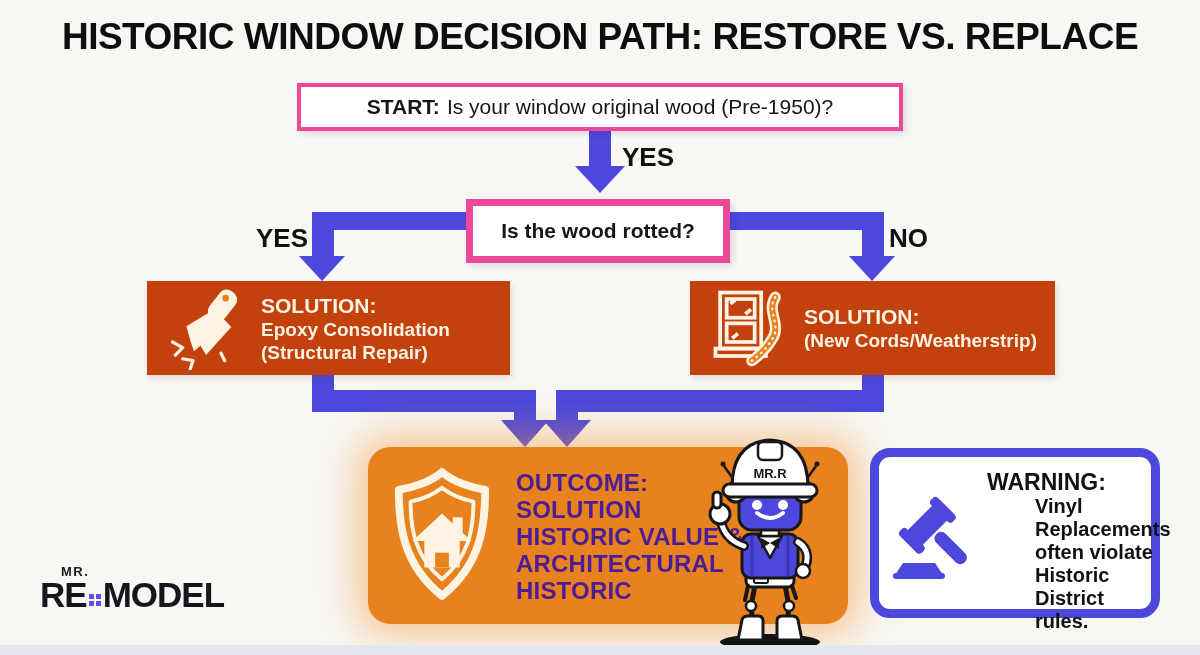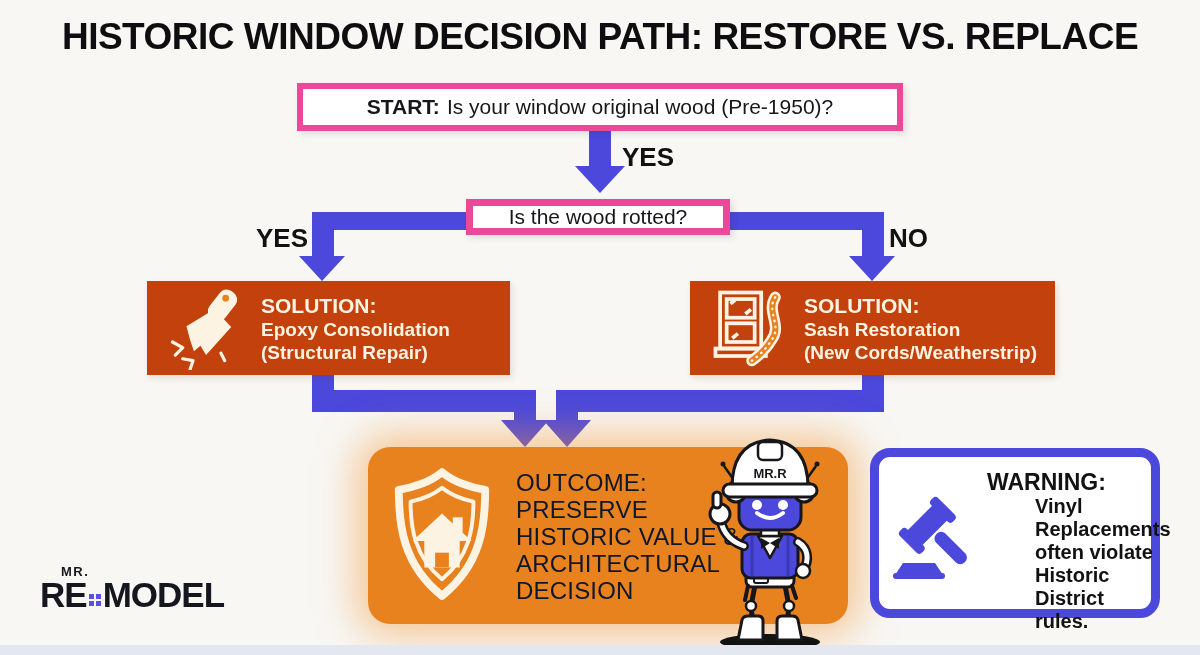--- a/index.html
+++ b/index.html
@@ -9,28 +9,28 @@
     -webkit-font-smoothing:antialiased;
   }
   .abs{position:absolute;}
   
   .title{
     left:0;top:16px;width:100%;text-align:center;
     font-size:37px;font-weight:900;letter-spacing:-.5px;color:#0E0E10;
   }
   
   .qbox{
-    background:#FFFFFF;border:6px solid #ec4899;box-sizing:border-box;
+    background:#FFFFFF;border:4px solid #ec4899;box-sizing:border-box;
     display:flex;align-items:center;justify-content:center;
     color:#16161B;box-shadow:3px 3px 6px rgba(30,30,60,.12);
   }
   .start-box{left:297px;top:83px;width:606px;height:48px;font-size:21px;}
   .start-box b{font-weight:800;margin-right:7px;}
   .start-box span{font-weight:500;}
-  .decision-box{left:466px;top:199px;width:264px;height:36px;border-width:7px;font-size:21px;font-weight:400;}
+  .decision-box{left:466px;top:199px;width:264px;height:64px;border-width:7px;font-size:21px;font-weight:700;}
   
   .branch-label{font-size:26px;font-weight:900;color:#111;}
   .lbl-yes-top{left:622px;top:142px;}
   .lbl-yes-left{left:256px;top:223px;}
   .lbl-no-right{left:889px;top:223px;}
   
   .solution{
     background:#c2410c;color:#FDF3E2;display:flex;align-items:center;
     box-sizing:border-box;padding:0 10px 0 16px;
     box-shadow:2px 3px 6px rgba(120,60,0,.15);
@@ -39,21 +39,21 @@
   .solution-right{left:690px;top:281px;width:365px;height:94px;}
   .sol-icon{width:88px;height:84px;flex:0 0 88px;margin-right:10px;}
   .sol-text .h{font-size:21px;font-weight:800;line-height:25px;}
   .sol-text .l{font-size:19px;font-weight:700;line-height:23px;}
   
   .outcome{
     left:368px;top:447px;width:480px;height:177px;background:#E8821E;
     border-radius:22px;box-shadow:0 0 38px 12px rgba(243,152,56,.5);
   }
   .outcome-icon{left:20px;top:17px;width:108px;height:142px;}
-  .outcome-text{left:148px;top:22px;color:#0f172a;font-size:24px;font-weight:400;line-height:27px;letter-spacing:.2px;}
+  .outcome-text{left:148px;top:22px;color:#4c1d95;font-size:24px;font-weight:700;line-height:27px;letter-spacing:.2px;}
   
   .warning{
     left:870px;top:448px;width:290px;height:170px;background:#fff;
     border:9px solid #4B48DB;border-radius:20px;box-sizing:border-box;
   }
   .warning-icon{left:8px;top:26px;width:100px;height:108px;}
   .warning-text{left:108px;top:12px;color:#121212;}
   .warning-text .h{font-size:23px;font-weight:900;line-height:26px;}
   .warning-text .l{font-size:20px;font-weight:800;line-height:23px;margin-left:48px;}
   
@@ -137,39 +137,38 @@
         <rect x="20" y="40" width="30" height="20"></rect>
         <rect x="8" y="67" width="54" height="8"></rect>
         <path d="M24,19 l5,-4 M40,30 l6,-5 M26,56 l6,-5"></path>
       </g>
       <path d="M72,12 C62,28 80,42 68,58 C62,68 54,75 47,80" stroke="#FDF3E2" stroke-width="12" fill="none" stroke-linecap="round"></path>
       <path d="M72,12 C62,28 80,42 68,58 C62,68 54,75 47,80" stroke="#E8821E" stroke-width="6.5" fill="none" stroke-linecap="round"></path>
       <path d="M72,12 C62,28 80,42 68,58 C62,68 54,75 47,80" stroke="#FDF3E2" stroke-width="2.6" fill="none" stroke-linecap="round" stroke-dasharray="0.5 6"></path>
     </svg>
     <div class="sol-text">
       <div class="h">SOLUTION:</div>
-      <div class="l">Sash Restoration</div>
       <div class="l">(New Cords/Weatherstrip)</div>
     </div>
   </div>
 
   <div class="abs outcome">
     <svg class="abs outcome-icon" viewBox="0 0 110 140">
       <path d="M55,6 C43,16 25,22 11,24 C11,60 15,100 55,132 C95,100 99,60 99,24 C85,22 67,16 55,6 Z" stroke="#FDF3E2" stroke-width="8" fill="none" stroke-linejoin="round"></path>
       <path d="M55,22 C46,29 33,34 23,36 C23,63 27,92 55,115 C83,92 87,63 87,36 C77,34 64,29 55,22 Z" stroke="#FDF3E2" stroke-width="4" fill="none" stroke-linejoin="round"></path>
       <path d="M55,48 L25,76 L37,76 L37,103 L73,103 L73,76 L85,76 Z" fill="#FDF3E2"></path>
       <rect x="66" y="52" width="10" height="17" fill="#FDF3E2"></rect>
       <rect x="48" y="88" width="14" height="15" fill="#E8821E"></rect>
     </svg>
     <div class="abs outcome-text">
       <div>OUTCOME:</div>
-      <div>PRESERVE</div>
+      <div>SOLUTION</div>
       <div>HISTORIC VALUE &amp;</div>
       <div>ARCHITECTURAL</div>
-      <div>DECISION</div>
+      <div>HISTORIC</div>
     </div>
   </div>
 
   <div class="abs warning">
     <svg class="abs warning-icon" viewBox="0 0 100 100">
       <g fill="#4B48DB">
         <g transform="rotate(-45 40 38)">
           <rect x="20" y="28" width="40" height="21" rx="3"></rect>
           <rect x="13" y="23" width="10" height="31" rx="4"></rect>
           <rect x="57" y="23" width="10" height="31" rx="4"></rect>

